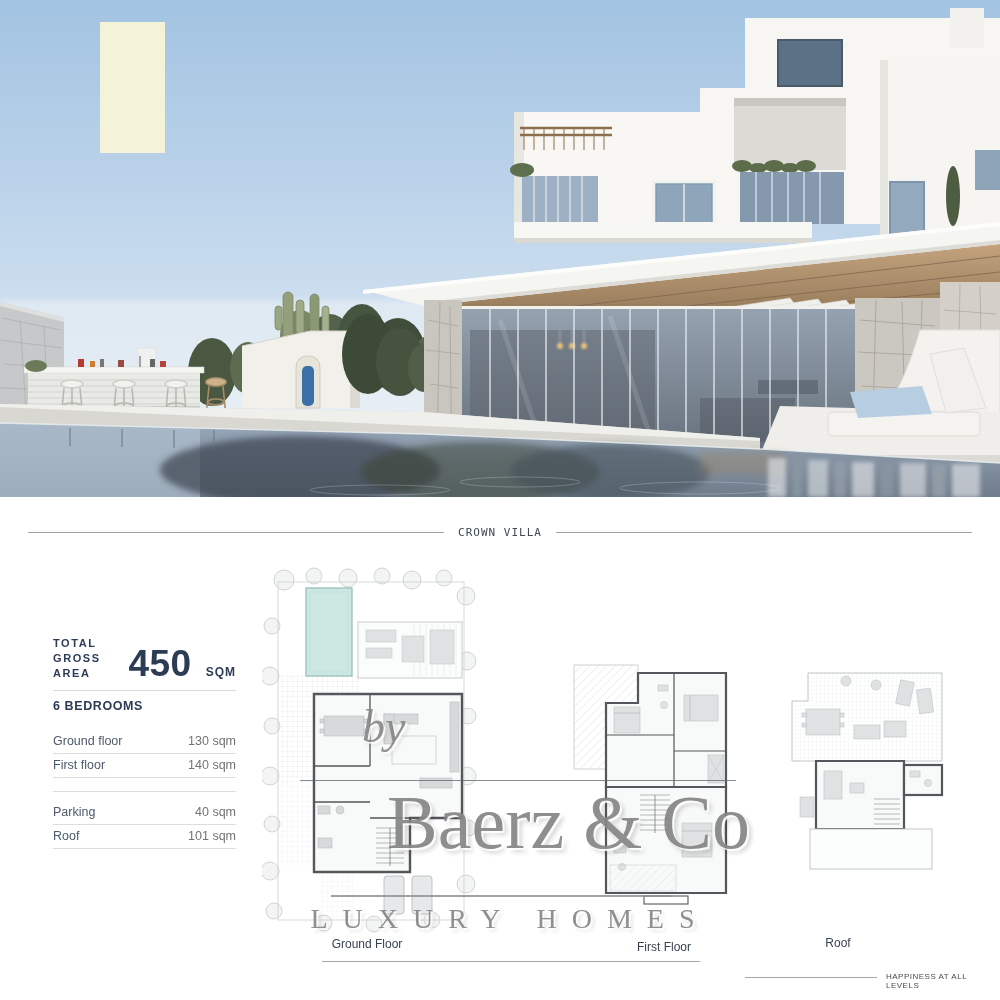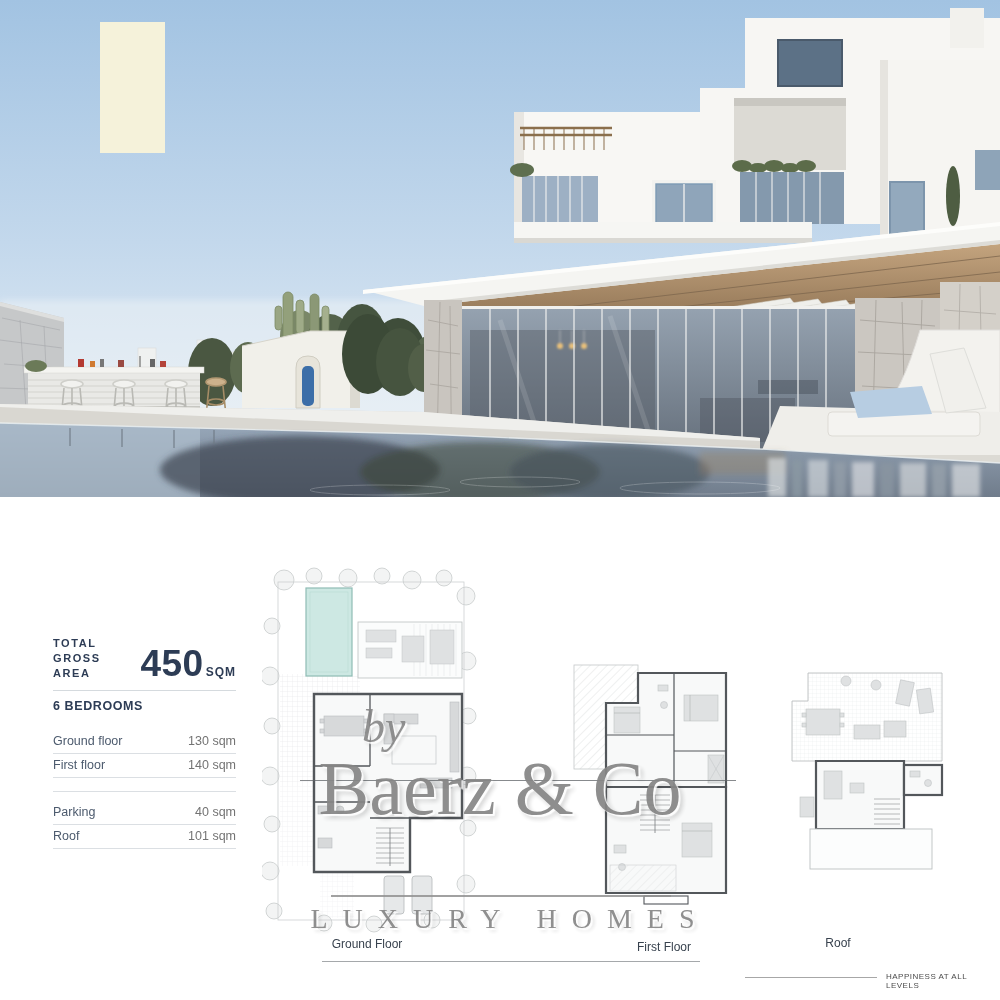--- a/index.html
+++ b/index.html
@@ -16,21 +16,21 @@
      font-size:26px;line-height:31px;font-weight:500;letter-spacing:0px;}
 
   
   .sec-divider{left:28px;top:524px;width:944px;height:16px;display:flex;align-items:center;}
   .sec-divider .line{flex:1;height:1px;background:#9aa2a9;}
   .sec-divider .lbl{padding:0 14px;font-family:"DejaVu Sans Mono","Liberation Mono",monospace;
      font-size:11px;letter-spacing:1px;color:#3e4a56;white-space:nowrap;}
 
   
   .stats{left:53px;top:636px;width:183px;color:#2d3c55;}
-  .total-row{display:flex;align-items:flex-end;gap:2px;}
+  .total-row{display:flex;align-items:flex-end;gap:14px;}
   .total-label{font-size:11px;font-weight:bold;letter-spacing:1.6px;line-height:15px;}
   .total-value{font-size:37px;font-weight:bold;line-height:34px;letter-spacing:.5px;}
   .total-unit{font-size:12px;font-weight:bold;letter-spacing:1px;padding-bottom:2px;}
   .stats .hr{height:1px;background:#d5dade;margin:9px 0 8px 0;}
   .bedrooms{font-size:12.5px;font-weight:bold;letter-spacing:.6px;color:#2d3c55;}
   .area-table{margin-top:17px;font-size:12.5px;color:#4c5a6d;}
   .area-row{display:flex;justify-content:space-between;align-items:center;
      padding:4px 0 5px 0;border-bottom:1px solid #dbdfe3;}
   .area-row .v{color:#737373;}
   .area-gap{height:13px;border-bottom:1px solid #dbdfe3;}
@@ -42,21 +42,21 @@
   .caption{font-size:12px;color:#38424e;}
   .cap-ground{left:312px;top:937px;width:110px;text-align:center;}
   .cap-first{left:614px;top:940px;width:100px;text-align:center;}
   .cap-roof{left:798px;top:936px;width:80px;text-align:center;}
   .cap-rule{left:322px;top:961px;width:378px;height:1px;background:#8f9296;opacity:.8;}
 
   
   .wm{font-family:"Liberation Serif",serif;color:#868686;pointer-events:none;}
   .wm-by{left:362px;top:700px;font-size:46px;font-style:italic;opacity:.9;
      text-shadow:2px 2px 1px rgba(255,255,255,.95),3px 3px 4px rgba(0,0,0,.18);}
-  .wm-brand{left:250px;top:748px;width:500px;text-align:center;font-size:76px;line-height:80px;
+  .wm-brand{left:250px;top:782px;width:500px;text-align:right;font-size:76px;line-height:80px;
      opacity:.93;text-shadow:2px 2px 1px rgba(255,255,255,.95),4px 4px 5px rgba(0,0,0,.2);}
   .wm-rule{left:331px;top:895px;width:340px;height:2px;background:#909090;opacity:.85;}
   .wm-tagline{left:250px;top:903px;width:520px;text-align:center;font-size:28px;
      letter-spacing:15px;opacity:.92;
      text-shadow:2px 2px 1px rgba(255,255,255,.95),3px 3px 4px rgba(0,0,0,.18);}
 
   
   .foot-rule{left:745px;top:977px;width:132px;height:1px;background:#a7a7a7;}
   .foot-motto{left:886px;top:972px;font-size:8px;letter-spacing:.5px;color:#4c4c4c;}
 </style>
@@ -302,20 +302,25 @@
         <ellipse cx="520" cy="482" rx="60" ry="5"></ellipse>
             <ellipse cx="700" cy="488" rx="80" ry="6"></ellipse>
         <ellipse cx="380" cy="490" rx="70" ry="5"></ellipse>
       </g>
     </g>
   </svg>
   </div>
 
   <div class="abs badge" style="background:#f5f2da;"></div>
 
+  <div class="abs sec-divider">
+    <div class="line"></div>
+    <div class="lbl">CROWN VILLA</div>
+    <div class="line"></div>
+  </div>
 
   <div class="abs stats">
     <div class="total-row">
       <div class="total-label">
         <div>TOTAL</div>
         <div>GROSS AREA</div>
       </div>
       <div class="total-value">450</div>
       <div class="total-unit">SQM</div>
     </div>

